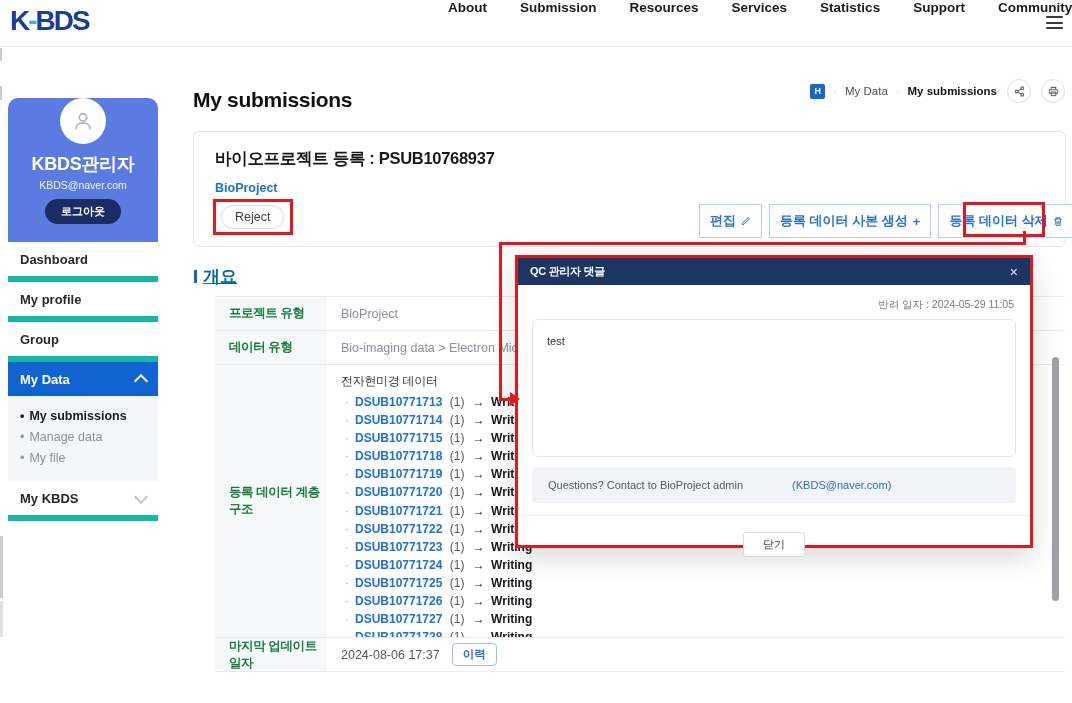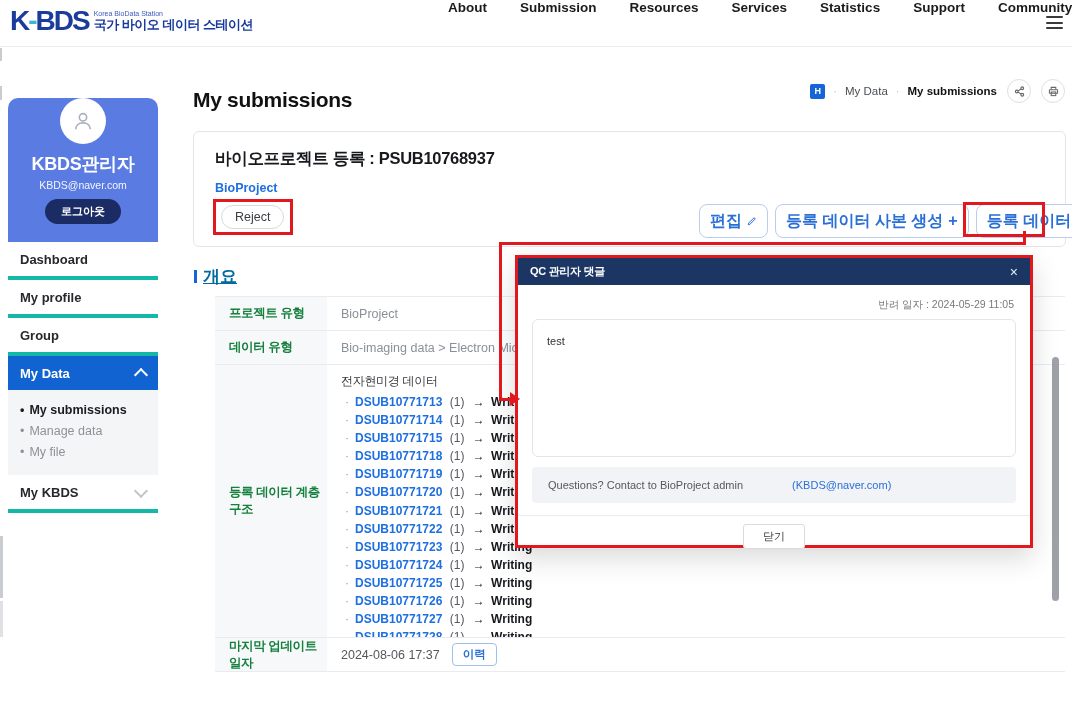--- a/index.html
+++ b/index.html
@@ -26,21 +26,21 @@
 
   
   .side{position:absolute;left:8px;top:83px;width:150px;z-index:5;}
   .pcard{height:144px;background:#5A7BE2;border-radius:10px 10px 0 0;text-align:center;position:relative;}
   .avatar{width:46px;height:46px;border-radius:50%;background:#fff;margin:15px auto 8px;display:flex;align-items:center;justify-content:center;}
   .pname{color:#fff;font-size:18px;font-weight:700;letter-spacing:-0.3px;}
   .pmail{color:rgba(255,255,255,.93);font-size:10.5px;margin-top:3px;}
   .logout{display:inline-block;margin-top:8px;background:#1B2B63;color:#fff;font-size:11px;font-weight:600;
           padding:5px 16px;border-radius:14px;border:none;cursor:pointer;}
   .menu-item{height:34px;display:flex;align-items:center;padding-left:12px;font-size:13px;font-weight:600;
-             color:#26282C;border-bottom:4px solid #14b8a6;cursor:pointer;background:#fff;}
+             color:#26282C;border-bottom:6px solid #14b8a6;cursor:pointer;background:#fff;}
   .menu-item.active{background:#1263D2;color:#fff;font-weight:700;border-bottom:none;}
   .chev{margin-left:auto;margin-right:12px;width:8px;height:8px;border-right:2px solid;border-bottom:2px solid;}
   .chev.up{transform:rotate(-135deg);border-color:#fff;margin-top:4px;}
   .chev.down{transform:rotate(45deg);border-color:#C2C5CA;margin-bottom:3px;}
   .submenu{background:#F4F5F7;padding:10px 0 12px 12px;}
   .sub-item{font-size:12.5px;line-height:21px;color:#8E9297;cursor:pointer;}
   .sub-item.on{color:#1A1C1F;font-weight:700;}
   .sub-dot{margin-right:5px;}
 
   
@@ -54,22 +54,22 @@
   .round-btn{width:22px;height:22px;border:1px solid #DDDFE3;border-radius:50%;background:#fff;display:flex;
              align-items:center;justify-content:center;cursor:pointer;margin-left:2px;}
 
   
   .card{position:absolute;left:193px;top:131px;width:871px;height:114px;border:1px solid #E3E5E8;border-radius:6px;background:#fff;}
   .card-title{position:absolute;left:215px;top:148px;font-size:16.5px;font-weight:700;color:#17191D;letter-spacing:-0.3px;}
   .card-type{position:absolute;left:215px;top:181px;font-size:12.5px;font-weight:700;color:#1E6FE0;}
   .status-badge{position:absolute;left:221px;top:205px;border:1px solid #D8DADE;border-radius:14px;background:#fff;
                 padding:4px 13px;font-size:12.5px;color:#3A3D42;}
   .card-btns{position:absolute;left:699px;top:204px;display:flex;gap:7px;}
-  .c-btn{height:27px;display:flex;align-items:center;gap:5px;border:1px solid #B9CDEE;border-radius:8px;background:#fff;
-         color:#2A6FD6;font-size:16px;font-weight:700;padding:16px 10px;cursor:pointer;white-space:nowrap;
+  .c-btn{height:27px;display:flex;align-items:center;gap:5px;border:1px solid #B9CDEE;border-radius:0;background:#fff;
+         color:#2A6FD6;font-size:13px;font-weight:700;padding:16px 10px;cursor:pointer;white-space:nowrap;
          font-family:"Liberation Sans","DejaVu Sans",sans-serif;}
   .c-btn svg{flex:none;}
 
   
   .sec-head{position:absolute;left:194px;top:265px;display:flex;align-items:center;gap:6px;}
   .sec-bar{width:3px;height:13px;background:#1565D8;}
   .sec-title{font-size:17px;font-weight:700;color:#0369a1;text-decoration:underline;}
   .tbl{position:absolute;left:215px;top:296px;width:850px;z-index:1;}
   .trow{display:flex;border-bottom:1px solid #E9EBEE;}
   .trow:first-child{border-top:1px solid #E9EBEE;}
@@ -96,40 +96,36 @@
   .modal{position:absolute;left:515px;top:255px;width:512px;height:287px;border:3px solid #E1191F;background:#fff;
          z-index:20;box-shadow:0 10px 26px rgba(0,0,0,.15);}
   .m-hd{height:27px;background:#1C3664;display:flex;align-items:center;padding:0 12px;}
   .m-title{color:#fff;font-size:11px;font-weight:700;letter-spacing:-0.3px;}
   .m-x{margin-left:auto;color:#E8EBF2;font-size:14px;line-height:1;cursor:pointer;}
   .m-date{text-align:right;font-size:10.5px;color:#77797E;margin:13px 16px 7px;}
   .m-box{margin:0 14px;height:138px;border:1px solid #E3E5E9;border-radius:6px;padding:15px 14px;
          font-size:11px;color:#333;box-sizing:border-box;}
   .m-contact{margin:10px 14px 0;background:#F1F3F7;border-radius:4px;padding:12px 16px;font-size:11px;color:#55585D;}
   .m-email{color:#2A6FD6;margin-left:46px;}
-  .m-foot{border-top:1px solid #ECEDEF;margin-top:12px;padding-top:8px;text-align:center;}
+  .m-foot{border-top:1px solid #ECEDEF;margin-top:12px;padding-top:16px;text-align:center;}
   .m-close{display:inline-block;border:1px solid #D9DBDF;border-radius:3px;background:#fff;color:#333;
            font-size:11px;padding:4px 19px;cursor:pointer;font-family:"Liberation Sans","DejaVu Sans",sans-serif;}
 
   
   .red{position:absolute;z-index:30;pointer-events:none;}
   .red-box{border:3px solid #E1191F;background:transparent;}
   .red-line{background:#E1191F;}
   .red-arrow{width:0;height:0;border-left:10px solid #E1191F;border-top:7px solid transparent;border-bottom:7px solid transparent;}
 </style>
 </head>
 <body>
 
 <div class="hdr">
   <div class="logo">
     <div class="brand"><span>K</span><span class="teal">-</span><span>BDS</span></div>
-    <div class="logo-txt">
-      <span class="tagline">Korea BioData Station</span>
-      <span class="kname">국가 바이오 데이터 스테이션</span>
-    </div>
   </div>
   <nav class="nav">
     <a class="nav-item">About</a>
     <a class="nav-item">Submission</a>
     <a class="nav-item">Resources</a>
     <a class="nav-item">Services</a>
     <a class="nav-item">Statistics</a>
     <a class="nav-item">Support</a>
     <a class="nav-item">Community</a>
   </nav>

